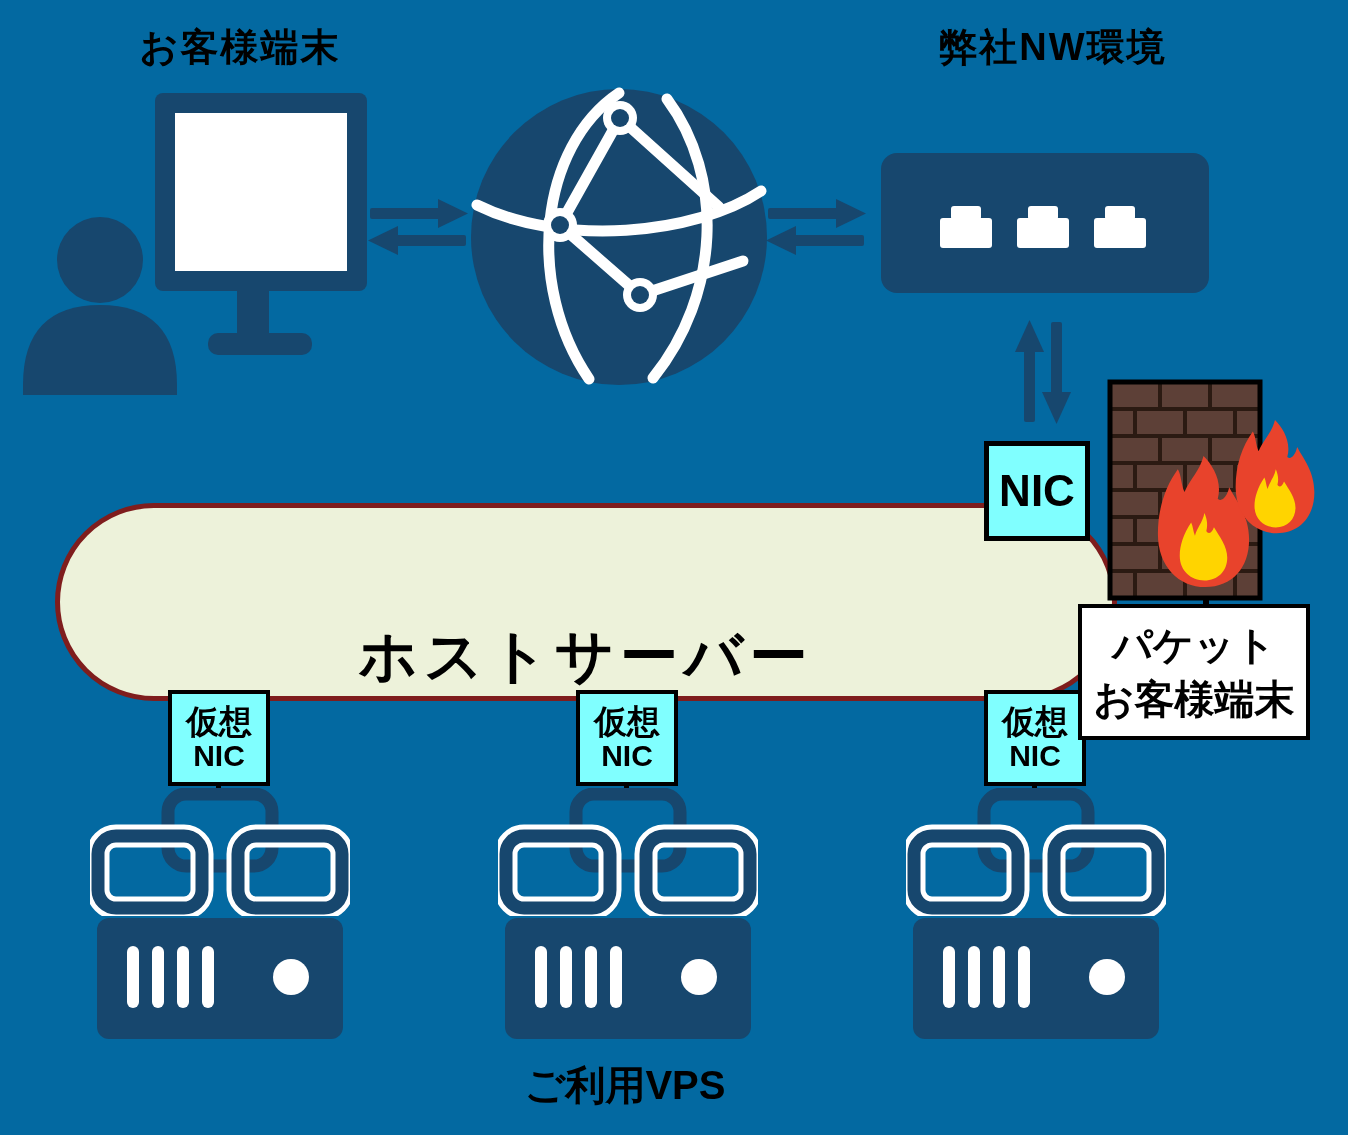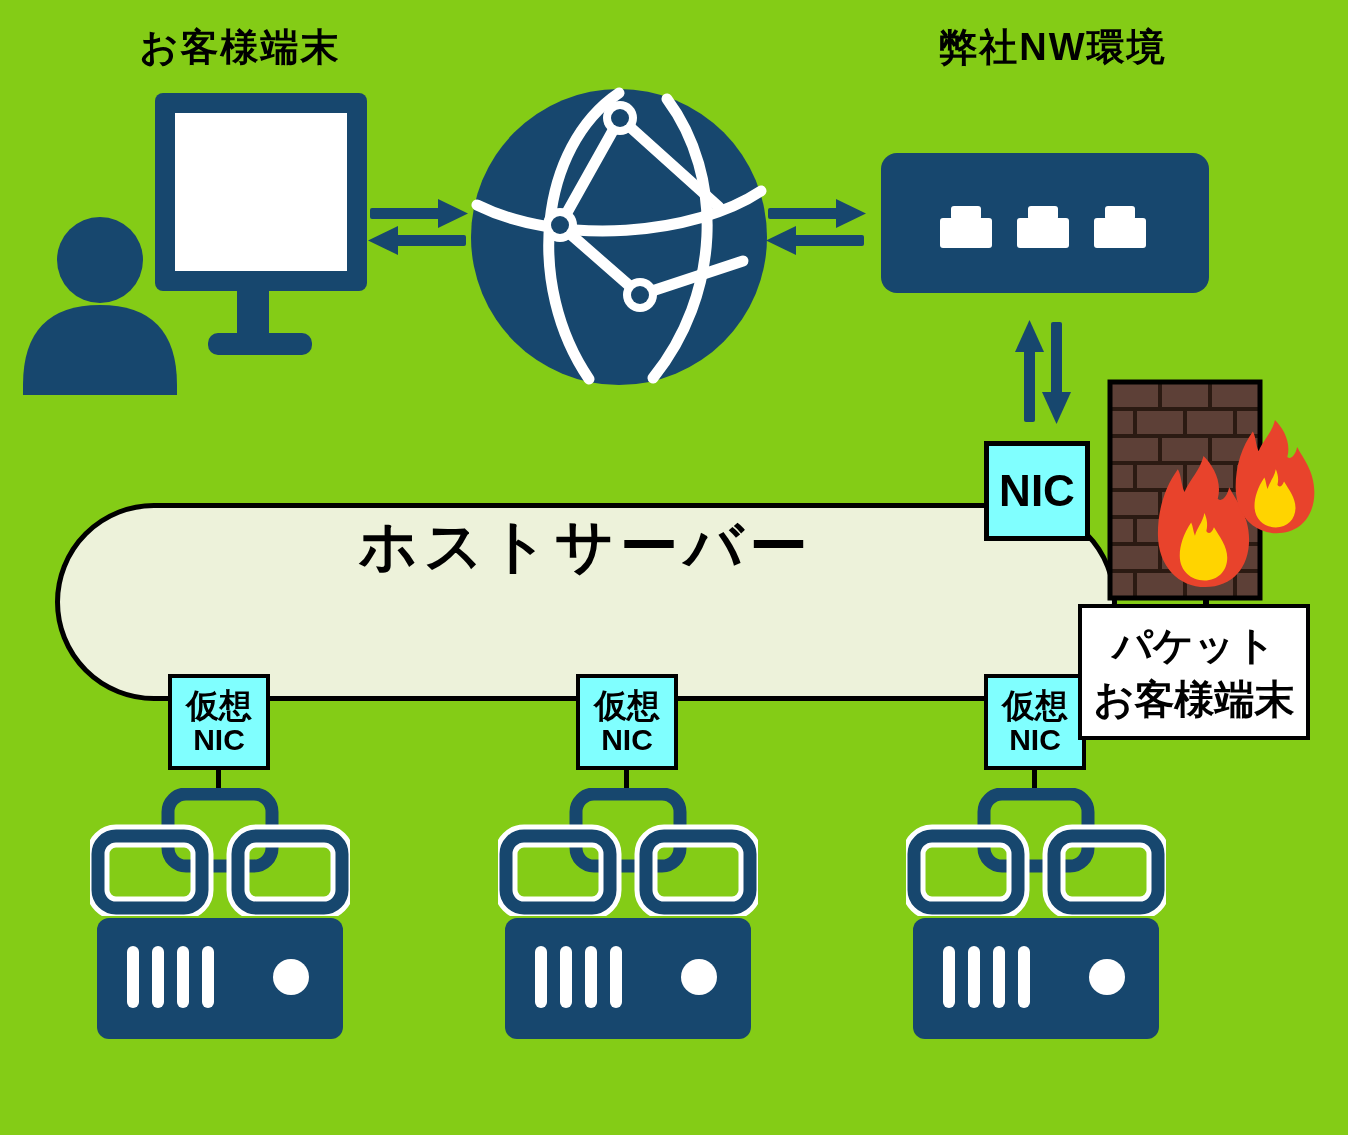--- a/index.html
+++ b/index.html
@@ -1,42 +1,42 @@
 <!DOCTYPE html>
 <html style="--navy: #17476e; --cyan: #80ffff; --host_fill: #edf2da; --brick: #5d4037; --mortar: #2b1a12; --flame_red: #e8432c; --flame_yellow: #ffd400;"><head>
 <meta charset="utf-8">
 <style>
   html,body{margin:0;padding:0;background:#fff;}
   .diagram{
-    position:relative;width:1348px;height:1135px;background:#84cc16;overflow:hidden;
+    position:relative;width:1348px;height:1135px;background:#0369a1;overflow:hidden;
     font-family:"Liberation Sans","DejaVu Sans",sans-serif;color:#000;
   }
   .abs{position:absolute;}
   .toplabel{font-size:38px;font-weight:bold;text-align:center;letter-spacing:2px;}
   .f-navy{fill:var(--navy,#17476e);}
   .s-navy{stroke:var(--navy,#17476e);}
   .f-white{fill:#ffffff;}
   .s-white{stroke:#ffffff;}
   .f-brick{fill:var(--brick,#5d4037);}
   .s-mortar{stroke:var(--mortar,#2b1a12);}
   .f-red{fill:var(--flame_red,#e8432c);}
   .f-yellow{fill:var(--flame_yellow,#ffd400);}
   .nic-box{
     box-sizing:border-box;background:var(--cyan,#80ffff);
     border:5px solid #000;display:flex;align-items:center;justify-content:center;
     font-weight:bold;z-index:5;
   }
   .nic-box.main{font-size:44px;}
-  .vnic{flex-direction:column;line-height:1.05;border-width:4px;}
+  .vnic{flex-direction:column;line-height:1.05;border-width:4px;margin-top:16px;}
   .vnic .l1{font-size:33px;}
   .vnic .l2{font-size:30px;}
   .host{
     box-sizing:border-box;background:var(--host_fill,#edf2da);
-    border:5px solid #000000;border-radius:102px;z-index:1;
-    display:flex;align-items:flex-start;justify-content:center;
+    border:5px solid #7f1d1d;border-radius:102px;z-index:1;
+    display:flex;align-items:flex-end;justify-content:center;
   }
   .host-label{font-size:58px;font-weight:bold;letter-spacing:6px;}
   .pfilter{
     box-sizing:border-box;background:#fff;border:4px solid #000;z-index:6;
     display:flex;flex-direction:column;align-items:center;justify-content:center;
     font-size:40px;font-weight:bold;line-height:1.35;
   }
   .connector{background:#000;z-index:0;}
   .vpslabel{font-size:40px;font-weight:bold;text-align:center;}
   svg{display:block;}
@@ -259,14 +259,15 @@
       <g class="f-white">
         <rect x="32" y="30" width="12" height="62" rx="6"></rect>
           <rect x="57" y="30" width="12" height="62" rx="6"></rect>
         <rect x="82" y="30" width="12" height="62" rx="6"></rect>
           <rect x="107" y="30" width="12" height="62" rx="6"></rect>
         <circle cx="196" cy="61" r="18"></circle>
       </g>
     </svg>
   </div>
 
+  <div class="abs vpslabel" style="left:455px;top:1058px;width:340px;">ご利用VPS</div>
 
 </div>
 
 </body></html>

